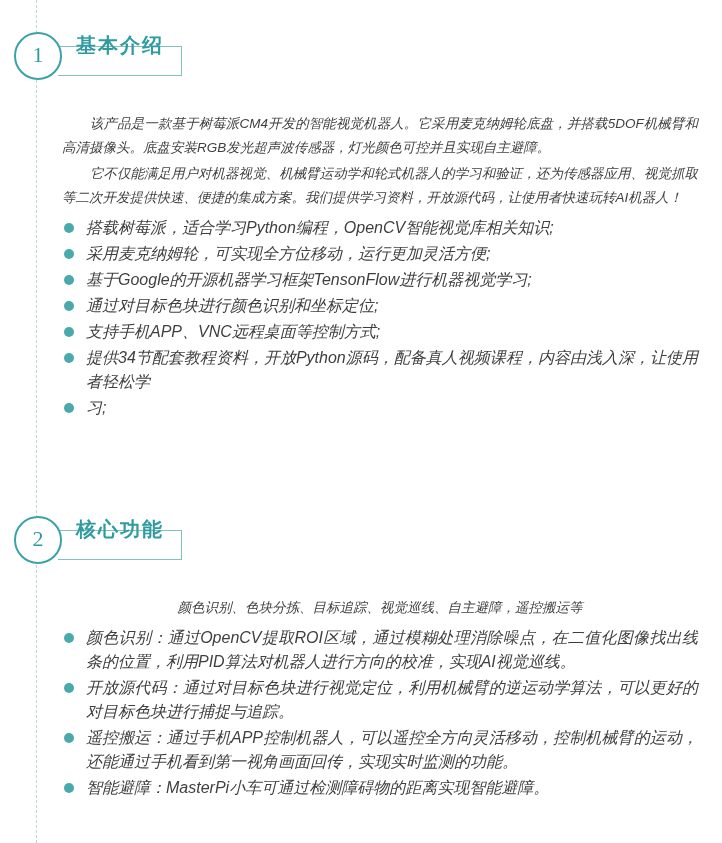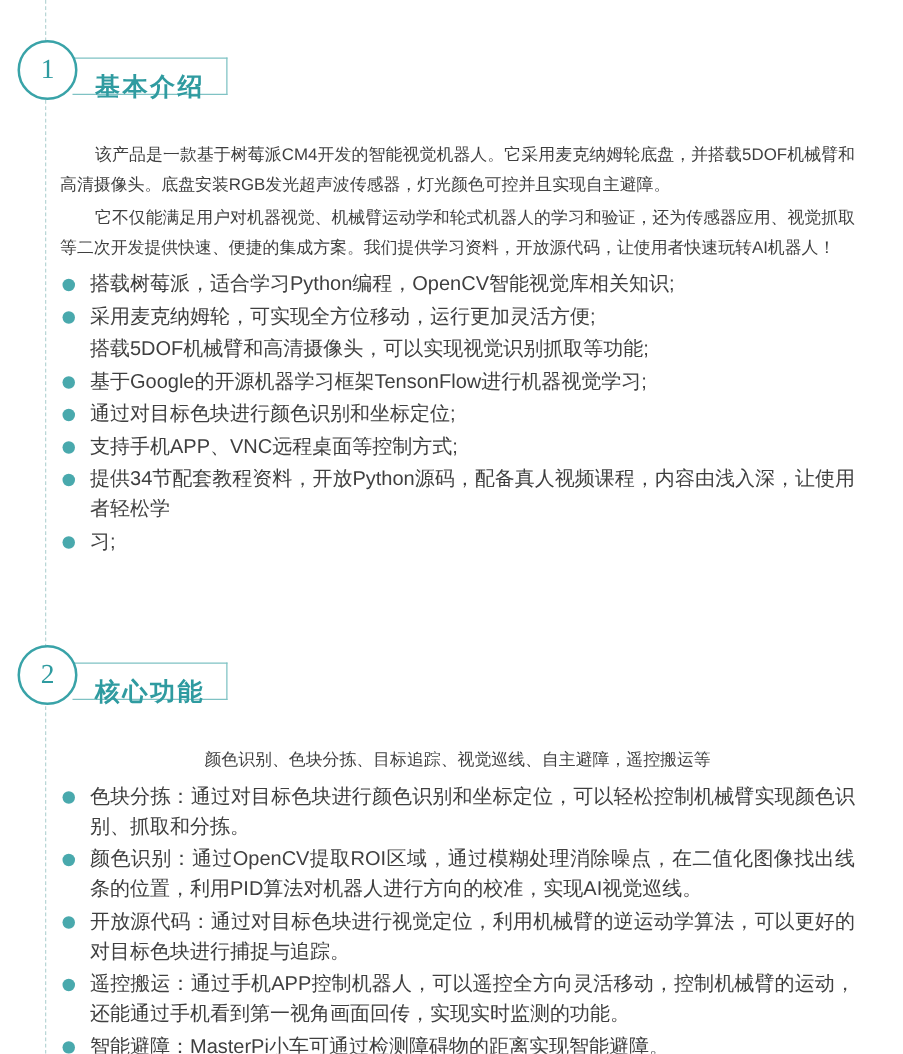--- a/index.html
+++ b/index.html
@@ -56,31 +56,32 @@
     top: 14px;
     height: 30px;
     width: 124px;
     border: 1px solid #7fc2c4;
     border-left: none;
     box-sizing: border-box;
   }
   .sec-title {
     position: absolute;
     left: 76px;
-    top: 24px;
+    top: 0;
     font-size: 20px;
     letter-spacing: 2px;
     color: #2f9ba0;
     font-weight: bold;
   }
   
   .content {
     position: absolute;
-    left: 48px;
+    left: 62px;
     width: 636px;
+    font-style: italic;
   }
   p.para {
     margin: 0 0 2px 0;
     font-size: 13.5px;
     line-height: 24px;
     text-indent: 28px;
     text-align: justify;
     color: #3f3f3f;
   }
   ul.bullets {
@@ -140,24 +141,20 @@
 
     <ul class="bullets">
       <li>
         <span class="dot"></span>
         <span>搭载树莓派，适合学习Python编程，OpenCV智能视觉库相关知识;</span>
       </li>
       <li>
         <span class="dot"></span>
         <span>采用麦克纳姆轮，可实现全方位移动，运行更加灵活方便;</span>
       </li>
-      <li class="nodot">
-        
-        <span>搭载5DOF机械臂和高清摄像头，可以实现视觉识别抓取等功能;</span>
-      </li>
       <li>
         <span class="dot"></span>
         <span>基于Google的开源机器学习框架TensonFlow进行机器视觉学习;</span>
       </li>
       <li>
         <span class="dot"></span>
         <span>通过对目标色块进行颜色识别和坐标定位;</span>
       </li>
       <li>
         <span class="dot"></span>
@@ -179,24 +176,20 @@
     <div class="sec-circle">2</div>
     <div class="sec-title">核心功能</div>
   </div>
 
   <div class="content" style="top:592px;">
     <p class="center-line">颜色识别、色块分拣、目标追踪、视觉巡线、自主避障，遥控搬运等</p>
 
     <ul class="bullets">
       <li>
         <span class="dot"></span>
-        <span class="feat-label">色块分拣：</span><span>通过对目标色块进行颜色识别和坐标定位，可以轻松控制机械臂实现颜色识别、抓取和分拣。</span>
-      </li>
-      <li>
-        <span class="dot"></span>
         <span class="feat-label">颜色识别：</span><span>通过OpenCV提取ROI区域，通过模糊处理消除噪点，在二值化图像找出线条的位置，利用PID算法对机器人进行方向的校准，实现AI视觉巡线。</span>
       </li>
       <li>
         <span class="dot"></span>
         <span class="feat-label">开放源代码：</span><span>通过对目标色块进行视觉定位，利用机械臂的逆运动学算法，可以更好的对目标色块进行捕捉与追踪。</span>
       </li>
       <li>
         <span class="dot"></span>
         <span class="feat-label">遥控搬运：</span><span>通过手机APP控制机器人，可以遥控全方向灵活移动，控制机械臂的运动，还能通过手机看到第一视角画面回传，实现实时监测的功能。</span>
       </li>

